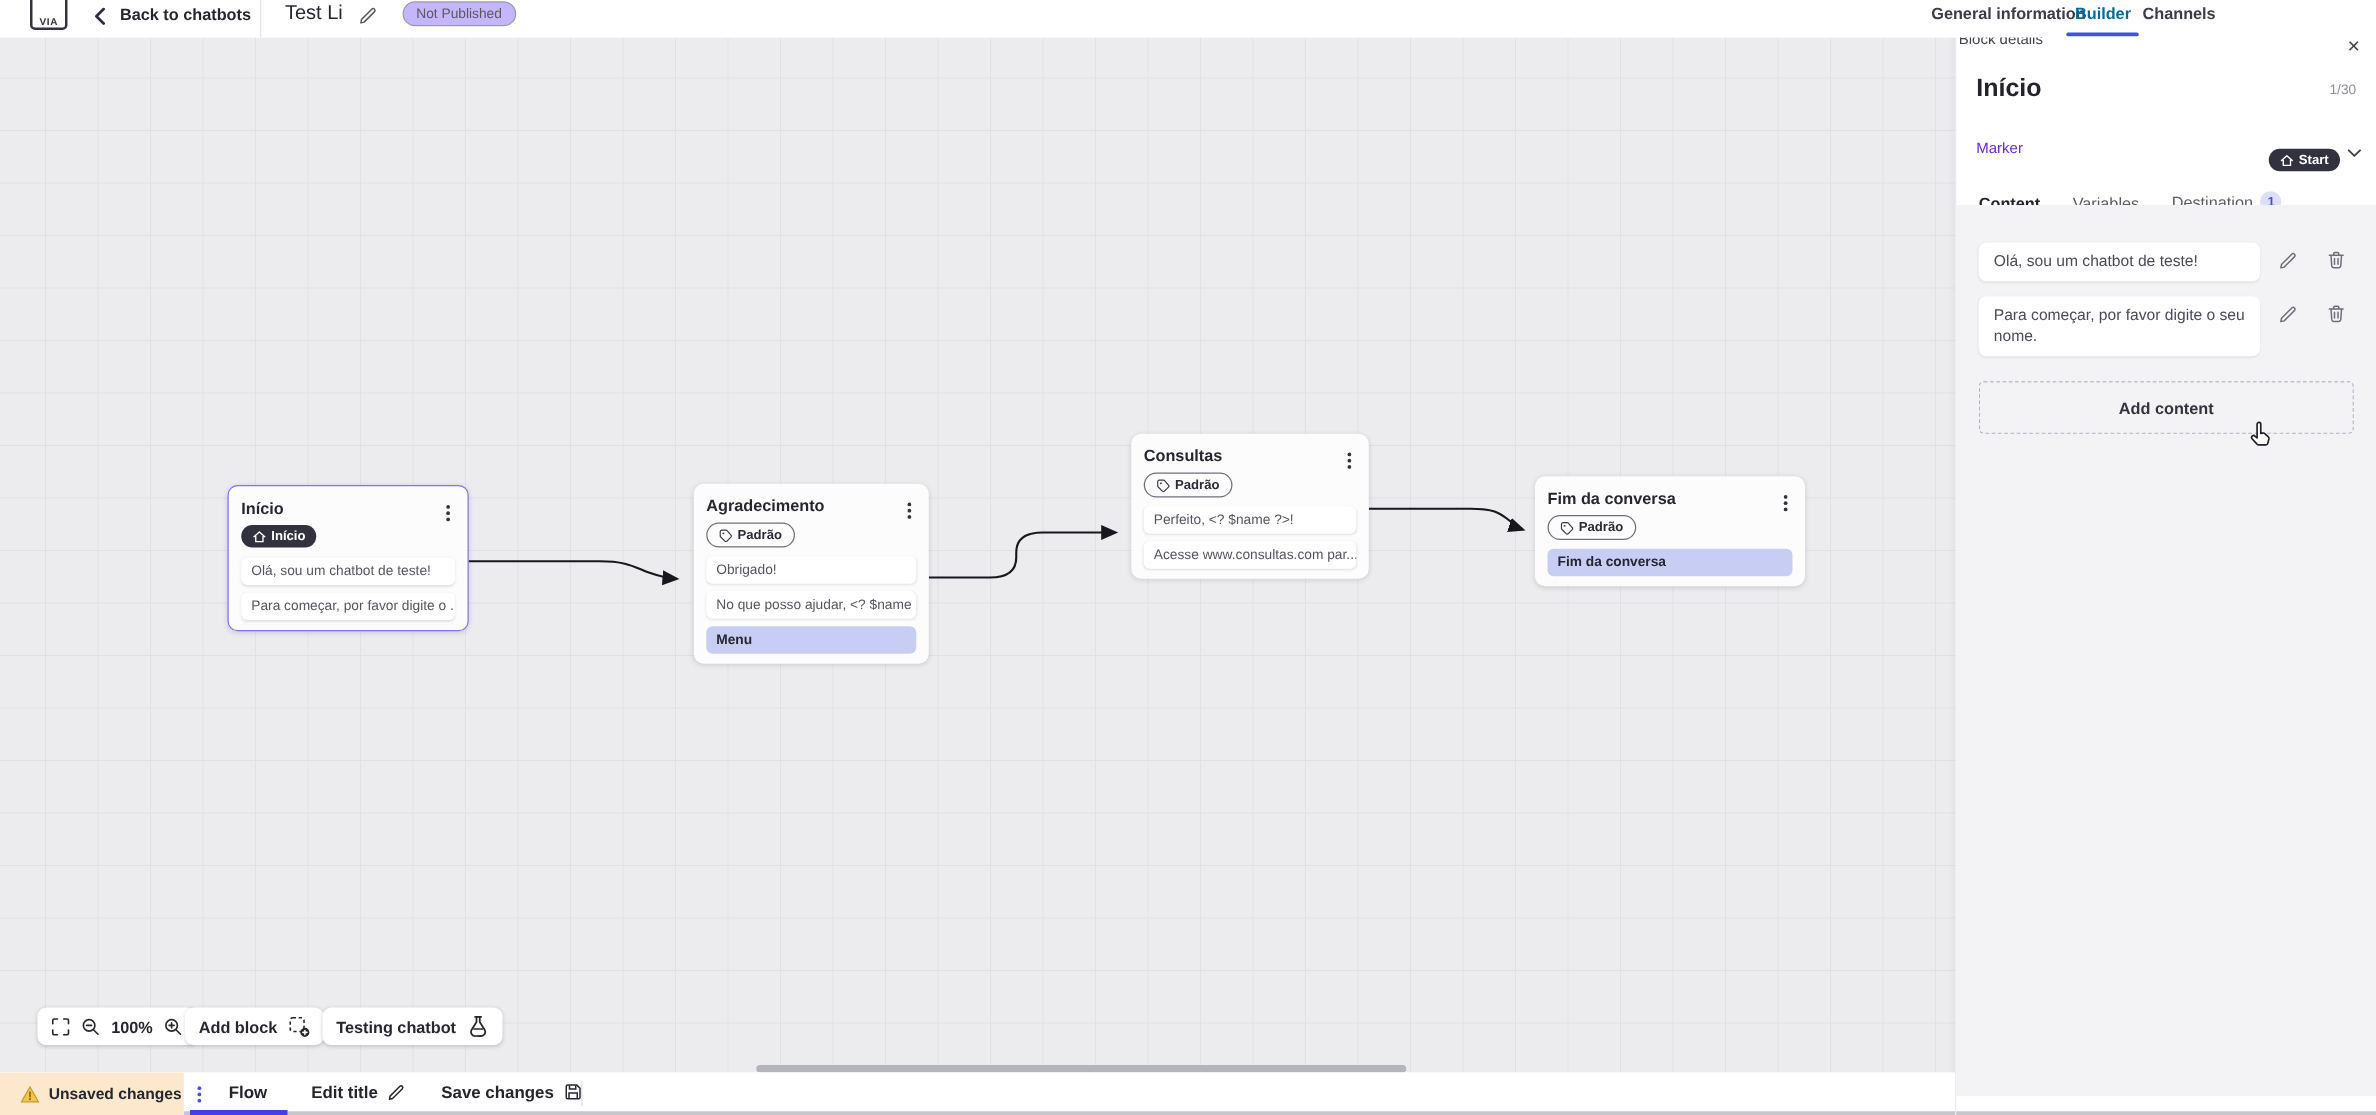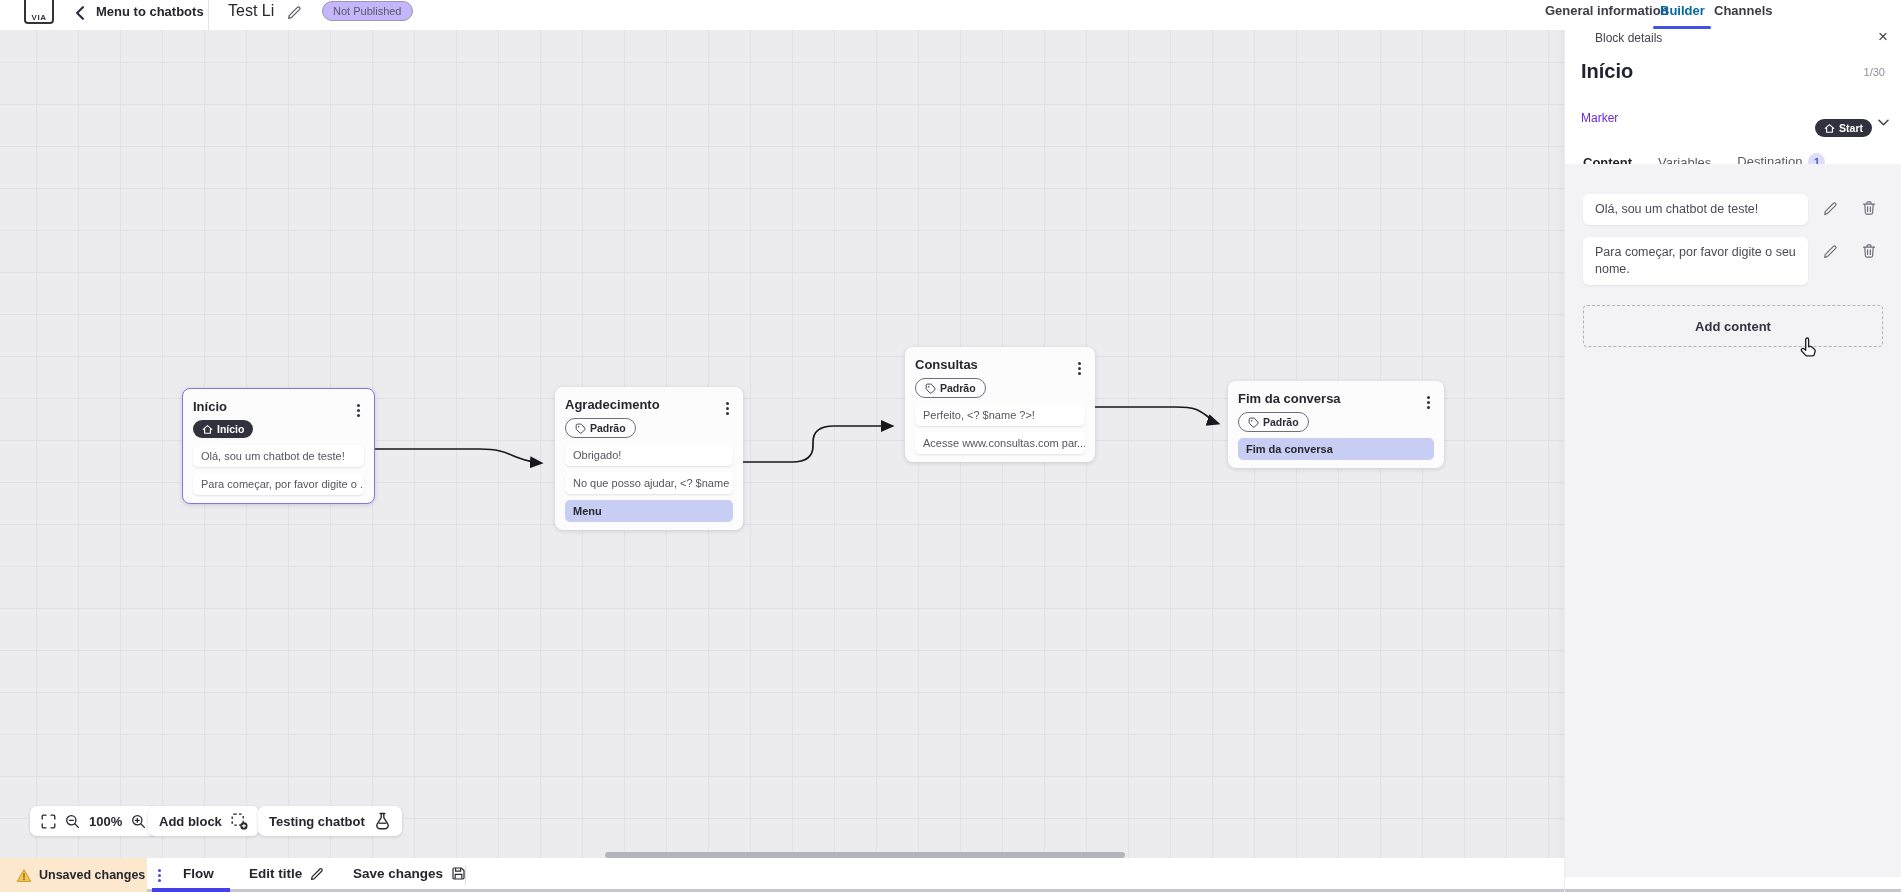--- a/index.html
+++ b/index.html
@@ -60,21 +60,21 @@
   .bottom-kebab{position:absolute;left:155px;top:8px;width:12px;height:20px;display:flex;justify-content:center;}
   .flow-tab{position:absolute;left:183px;top:8px;font-size:13.5px;font-weight:600;color:#23232e;}
   .flow-underline{position:absolute;left:152px;bottom:0;width:78px;height:4px;background:#4340e8;z-index:2;}
   .edit-title{position:absolute;left:249px;top:8px;display:flex;align-items:flex-start;gap:8px;font-size:13.5px;font-weight:600;color:#26262f;}
   .save-changes{position:absolute;left:353px;top:8px;display:flex;align-items:center;gap:8px;font-size:13.5px;font-weight:600;color:#26262f;}
   .bottom-divider{position:absolute;left:465px;top:7px;width:1px;height:20px;background:#dcdce2;}
 
   
   .panel{position:absolute;left:1564px;top:24px;width:337px;height:868px;background:#fff;
          border-left:1px solid #ebebf0;box-shadow:-2px 0 6px rgba(40,40,60,.05);box-sizing:border-box;z-index:20;}
-  .panel-header{position:relative;height:28px;display:flex;align-items:center;padding:0 2px;font-size:12px;color:#44444e;margin-left:28px;}
+  .panel-header{position:relative;height:28px;display:flex;padding:0 2px;font-size:12px;color:#44444e;}
   .panel-close{position:absolute;right:13px;top:2px;font-size:17px;color:#44444e;line-height:22px;}
   .panel-name-row{position:relative;padding:8px 16px 0 16px;}
   .panel-name{font-size:20px;font-weight:600;color:#23232e;}
   .panel-counter{position:absolute;right:16px;top:14px;font-size:11px;color:#8f8f99;}
   .marker-row{display:flex;align-items:center;justify-content:space-between;padding:16px 12px 0 16px;}
   .marker-label{font-size:12px;color:#6d28d9;}
   .marker-value{display:flex;gap:6px;margin-top:20px;}
   .panel-tabs{position:relative;display:flex;align-items:flex-end;gap:26px;margin-top:14px;height:28px;
               border-bottom:1px solid #e4e4ea;padding:0 18px;}
   .ptab{position:relative;font-size:13px;color:#5a5a66;padding-bottom:9px;display:flex;align-items:center;gap:6px;}
@@ -100,21 +100,21 @@
 
 <div class="stage">
 
   <div class="topbar">
     <div class="logo">VIA</div>
     <span class="back-chevron">
       <svg width="12" height="14" viewBox="0 0 8 12">
           <path d="M6.5 1 1.5 6l5 5" fill="none" stroke="#2b2b3d" stroke-width="1.8" stroke-linecap="round" stroke-linejoin="round"></path>
         </svg>
     </span>
-    <span class="back-label">Menu to chatbots</span>
+    <span class="back-label">Back to chatbots</span>
     <div class="topbar-divider"></div>
     <span class="flow-title">Test Li</span>
     <span class="title-edit">
       <svg width="16" height="16" viewBox="0 0 16 16">
           <path d="M2.2 11.6 10.6 3.2a1.5 1.5 0 0 1 2.1 2.1L4.3 13.7l-2.6.6.5-2.7z" fill="none" stroke="#55555f" stroke-width="1.2" stroke-linejoin="round"></path>
         </svg>
     </span>
     <span class="status-pill">Not Published</span>
 
     <span class="top-tab" style="left:1545px;">General information</span>

